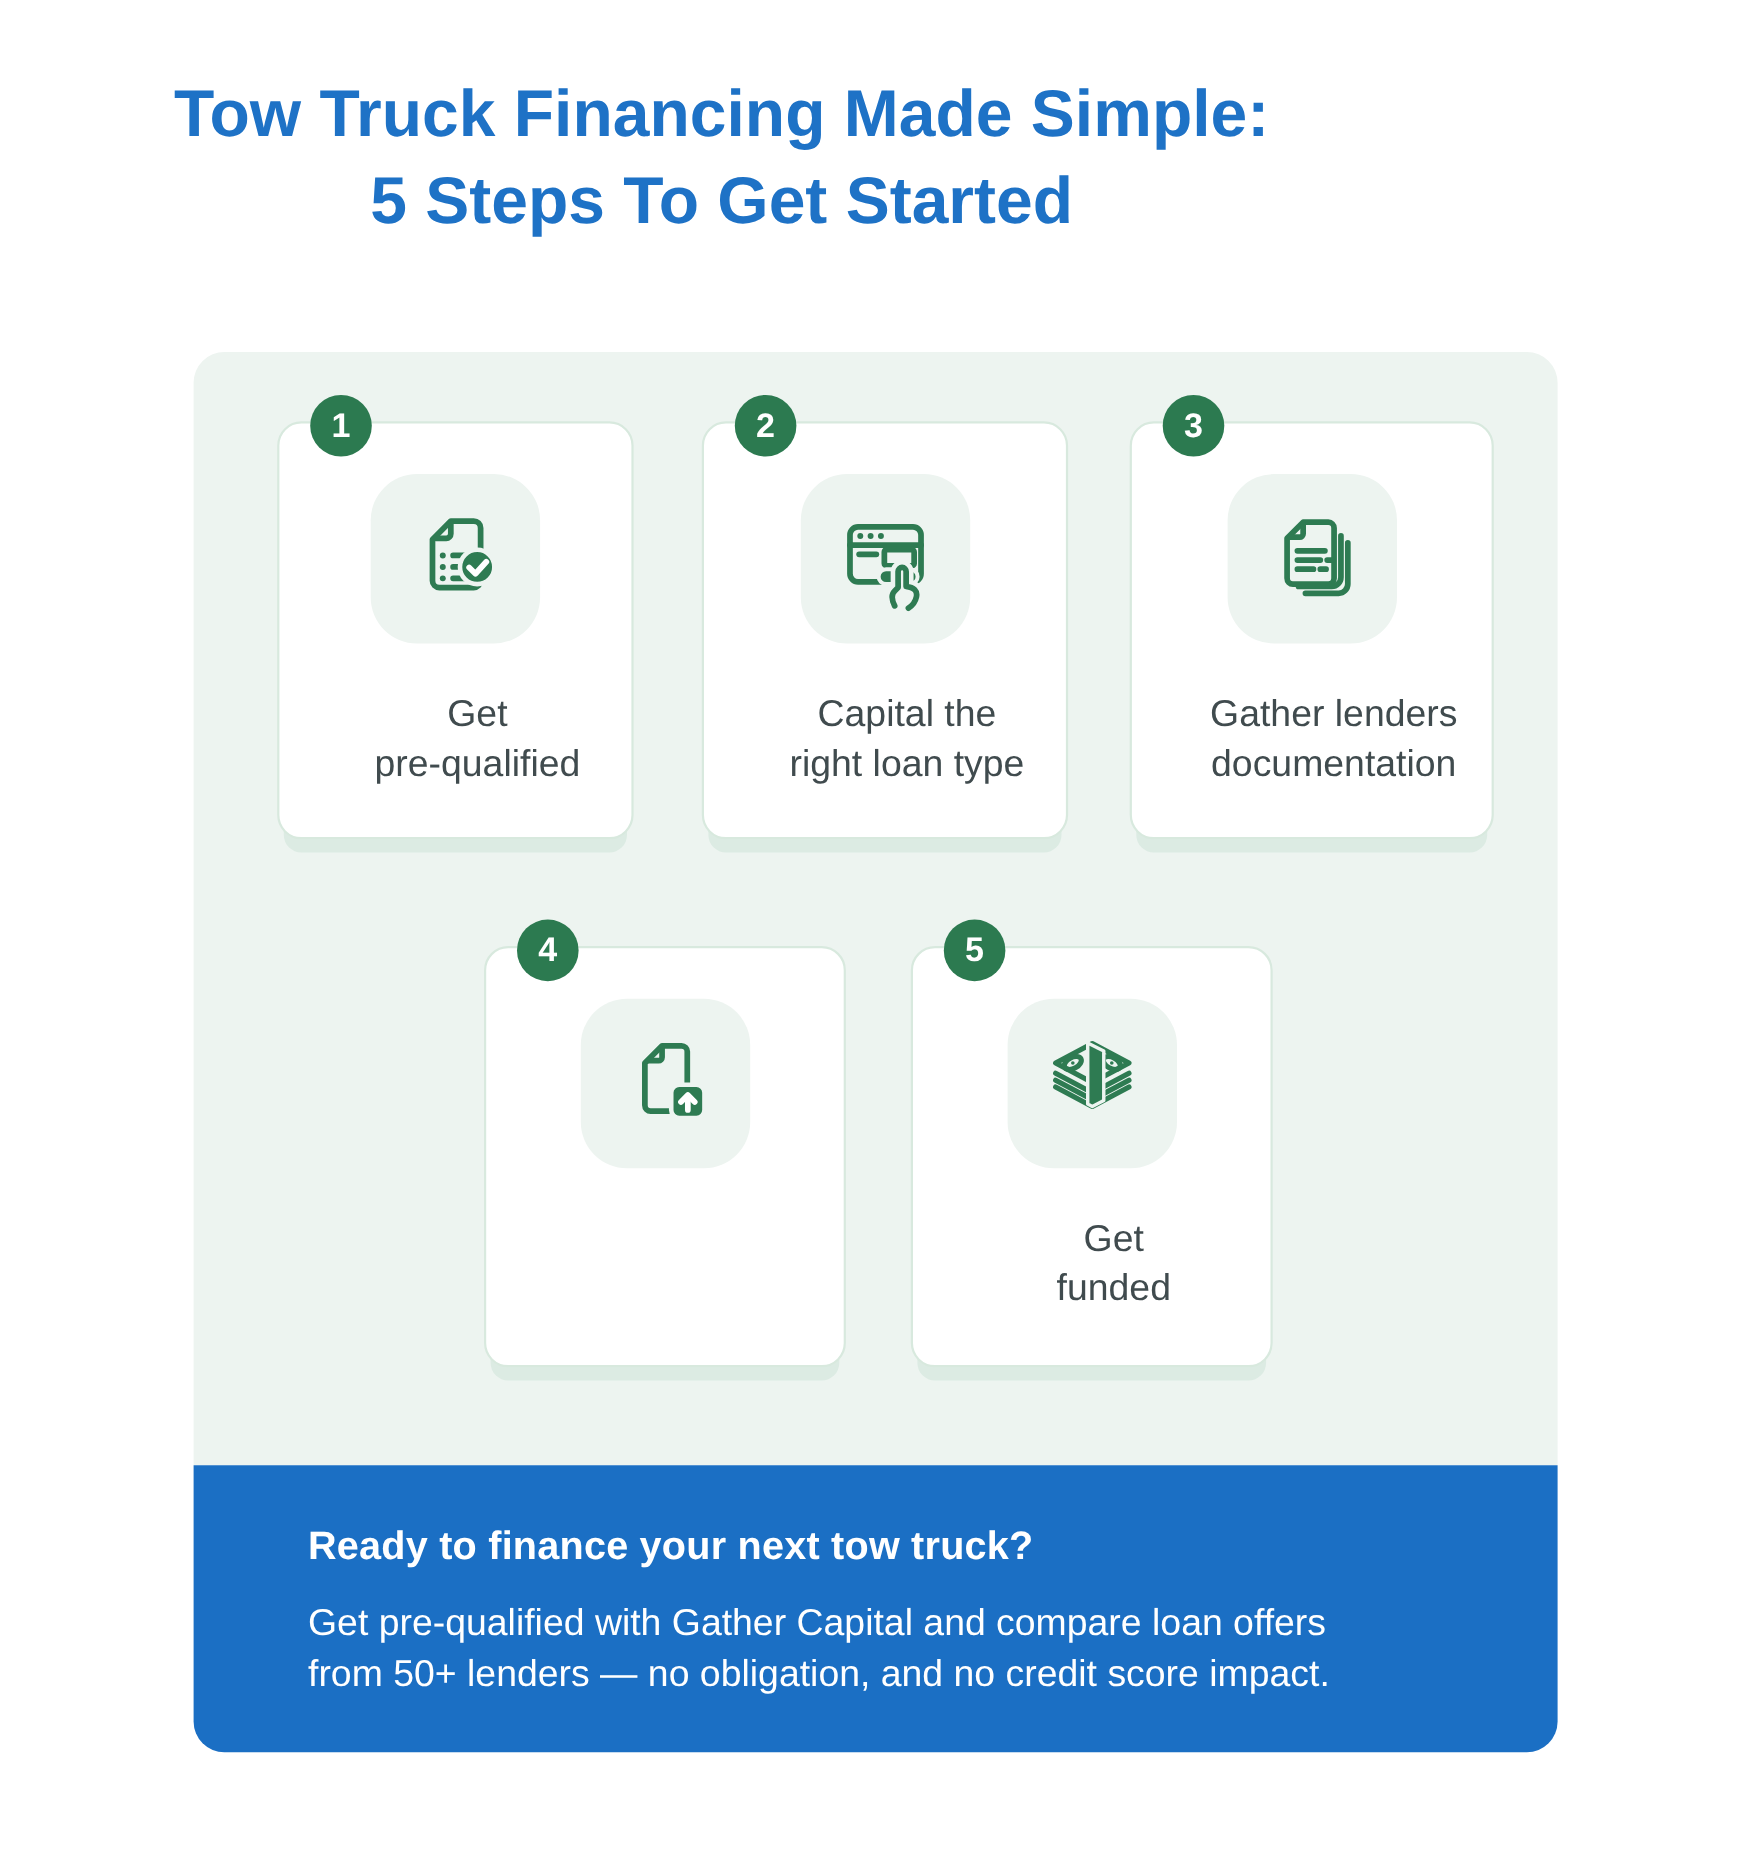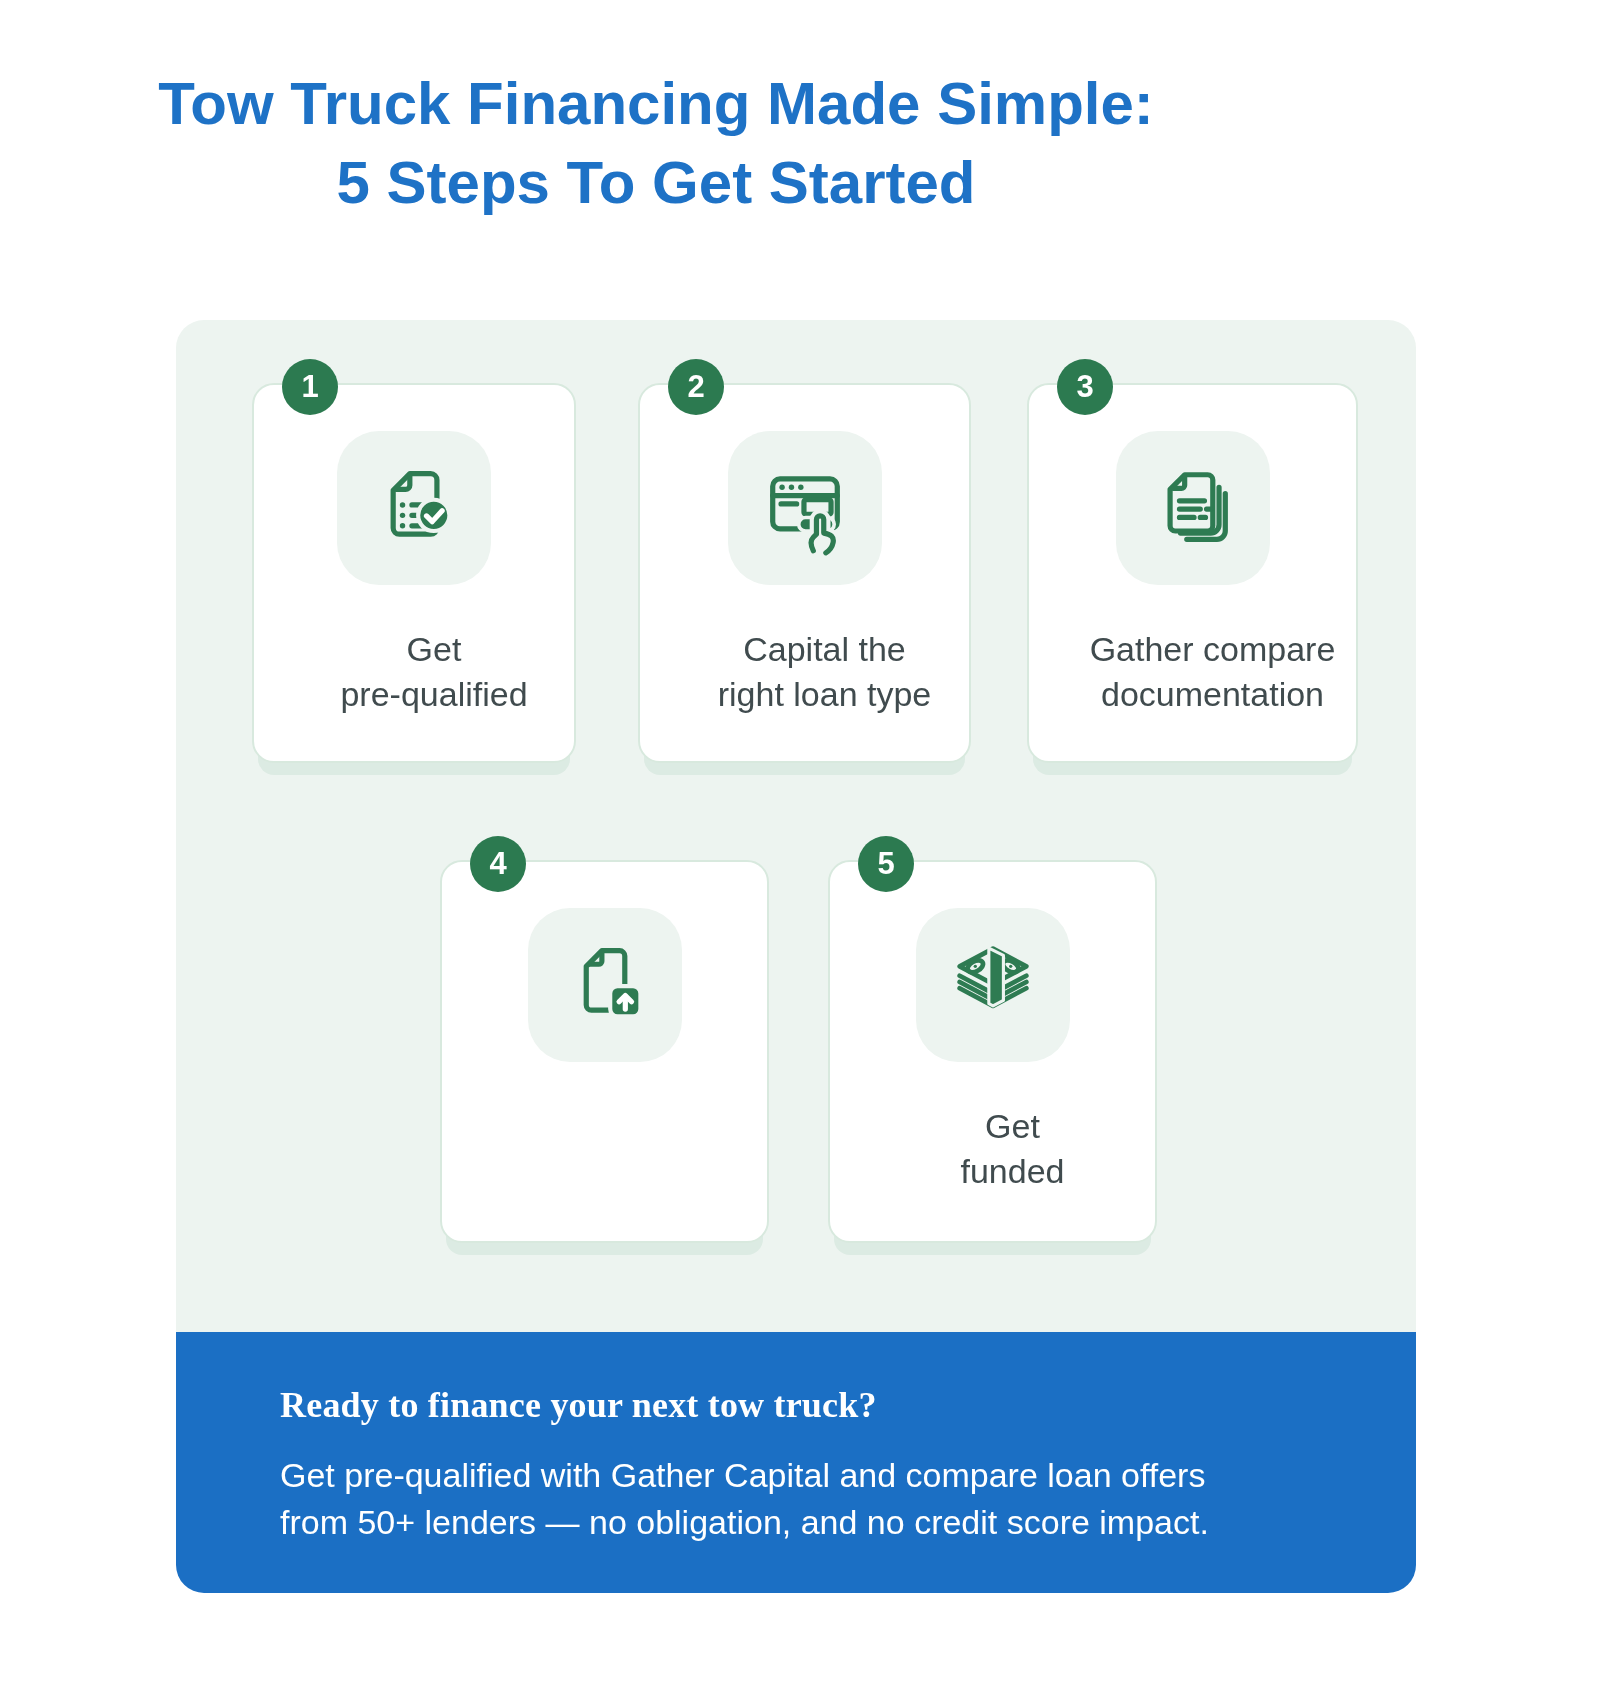--- a/index.html
+++ b/index.html
@@ -13,21 +13,21 @@
   }
   .panel{
     position:absolute;left:176px;top:320px;width:1240px;height:1012px;
     background:#edf4f0;border-radius:28px 28px 0 0;
   }
   .banner{
     position:absolute;left:176px;top:1332px;width:1240px;height:261px;
     background:#1b6fc4;border-radius:0 0 28px 28px;box-sizing:border-box;
     padding:52px 80px 0 104px;color:#ffffff;
   }
-  .banner .cta-heading{font-size:36px;font-weight:bold;margin:0 0 26px 0;letter-spacing:.2px;font-family:Liberation Serif, serif;}
+  .banner .cta-heading{font-size:36px;font-weight:bold;margin:0 0 26px 0;letter-spacing:.2px;}
   .banner .cta-body{font-size:34px;line-height:47px;margin:0;font-weight:normal;}
   .card{
     position:absolute;background:#ffffff;border:2px solid #d8e9de;border-radius:22px;
     box-sizing:border-box;box-shadow:0 18px 0 -6px #dcebe3;
   }
   #card1{left:252px;top:383px;width:324px;height:380px;}
   #card2{left:638px;top:383px;width:333px;height:380px;}
   #card3{left:1027px;top:383px;width:331px;height:380px;}
   #card4{left:440px;top:860px;width:329px;height:383px;}
   #card5{left:828px;top:860px;width:329px;height:383px;}
@@ -109,21 +109,21 @@
       <svg width="100" height="100" viewBox="0 0 96 96" fill="none" stroke="#2e7b52" stroke-width="5" stroke-linecap="round" stroke-linejoin="round">
         <path d="M73 30v36a8 8 0 0 1-8 8H36"></path>
         <path d="M79 36v36a8 8 0 0 1-8 8H42"></path>
         <path d="M40 18h22a5 5 0 0 1 5 5v44a5 5 0 0 1-5 5H31a5 5 0 0 1-5-5V32z" fill="#edf4f0"></path>
         <path d="M40 20v8a3 3 0 0 1-3 3h-8"></path>
         <path d="M35 43h24M35 51h20M61 51h4M35 59h14M55 59h5"></path>
       </svg>
     </span>
   </div>
   <div class="label">
-    <div>Gather compare</div>
+    <div>Gather lenders</div>
     <div>documentation</div>
   </div>
 </div>
 
 <div class="card" id="card4">
   <div class="badge">4</div>
   <div class="tile">
     <span>
       <svg width="100" height="100" viewBox="0 0 96 96" fill="none" stroke="#2e7b52" stroke-width="5" stroke-linecap="round" stroke-linejoin="round">
         <path d="M45 17h17a5 5 0 0 1 5 5v47a5 5 0 0 1-5 5H35a5 5 0 0 1-5-5V32z"></path>

